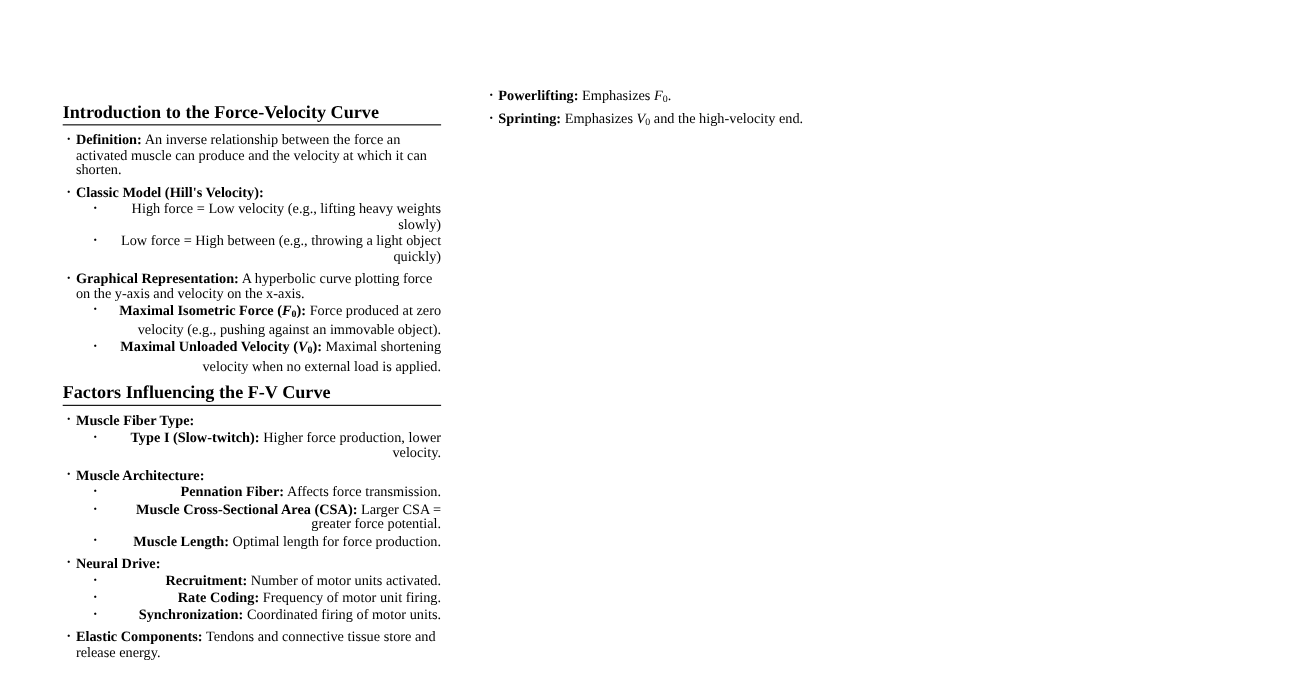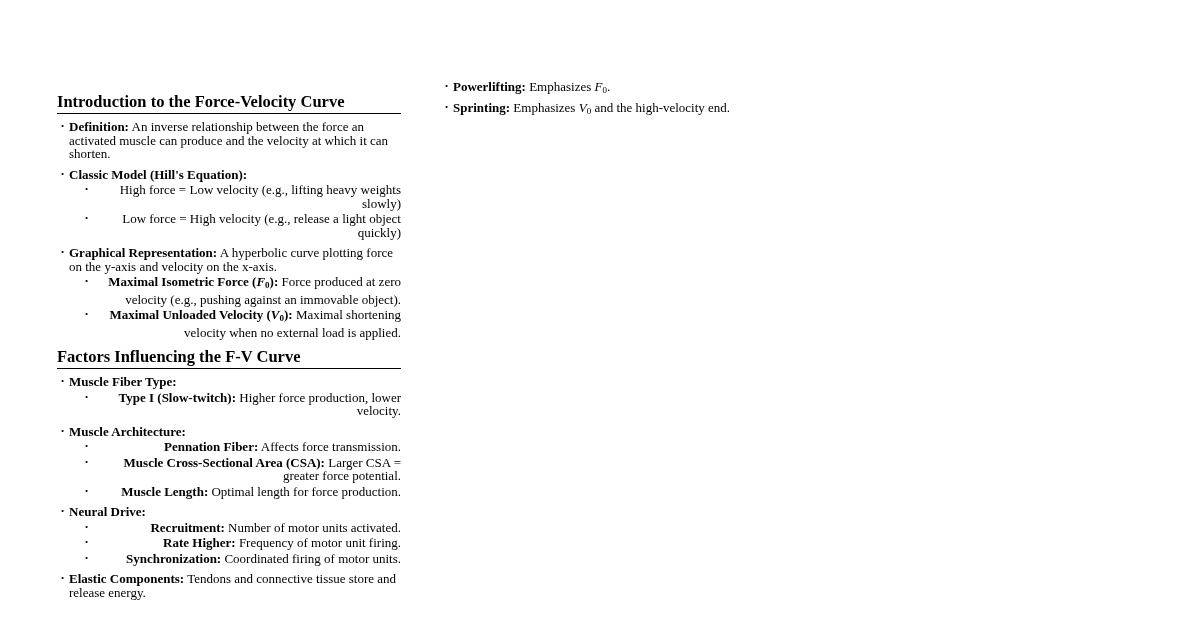--- a/index.html
+++ b/index.html
@@ -29,24 +29,24 @@
   .sub { font-size: 9px; vertical-align: -2px; font-style: normal; }
   #col-right ul.l1 > li { margin-bottom: 3px; }
 </style>
 </head>
 <body>
 
 <div id="col-left" class="col">
   <h2>Introduction to the Force-Velocity Curve</h2>
   <ul class="l1">
     <li><b>Definition:</b> <span>An inverse relationship between the force an activated muscle can produce and the velocity at which it can shorten.</span></li>
-    <li><b>Classic Model (Hill's Equation):</b>
+    <li><b>Classic Model (Hill's Velocity):</b>
       <ul class="l2">
         <li><span>High force = Low velocity (e.g., lifting heavy weights slowly)</span></li>
-        <li><span>Low force = High velocity (e.g., release a light object quickly)</span></li>
+        <li><span>Low force = High between (e.g., throwing a light object quickly)</span></li>
       </ul>
     </li>
     <li><b>Graphical Representation:</b> <span>A hyperbolic curve plotting force on the y-axis and velocity on the x-axis.</span>
       <ul class="l2">
         <li><b><span>Maximal Isometric Force (</span><span class="math">F</span><span class="sub">0</span><span>):</span></b> <span>Force produced at zero velocity (e.g., pushing against an immovable object).</span></li>
         <li><b><span>Maximal Unloaded Velocity (</span><span class="math">V</span><span class="sub">0</span><span>):</span></b> <span>Maximal shortening velocity when no external load is applied.</span></li>
       </ul>
     </li>
   </ul>
 
@@ -60,21 +60,21 @@
     <li><b>Muscle Architecture:</b>
       <ul class="l2">
         <li><b>Pennation Fiber:</b> <span>Affects force transmission.</span></li>
         <li><b>Muscle Cross-Sectional Area (CSA):</b> <span>Larger CSA = greater force potential.</span></li>
         <li><b>Muscle Length:</b> <span>Optimal length for force production.</span></li>
       </ul>
     </li>
     <li><b>Neural Drive:</b>
       <ul class="l2">
         <li><b>Recruitment:</b> <span>Number of motor units activated.</span></li>
-        <li><b>Rate Higher:</b> <span>Frequency of motor unit firing.</span></li>
+        <li><b>Rate Coding:</b> <span>Frequency of motor unit firing.</span></li>
         <li><b>Synchronization:</b> <span>Coordinated firing of motor units.</span></li>
       </ul>
     </li>
     <li><b>Elastic Components:</b> <span>Tendons and connective tissue store and release energy.</span></li>
   </ul>
 </div>
 
 <div id="col-right" class="col">
   <ul class="l1">
     <li><b>Powerlifting:</b> <span>Emphasizes</span> <span class="math">F</span><span class="sub">0</span><span>.</span></li>

